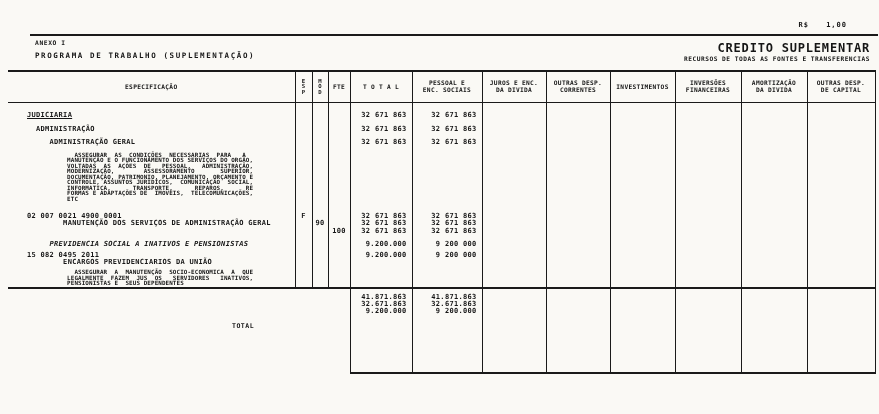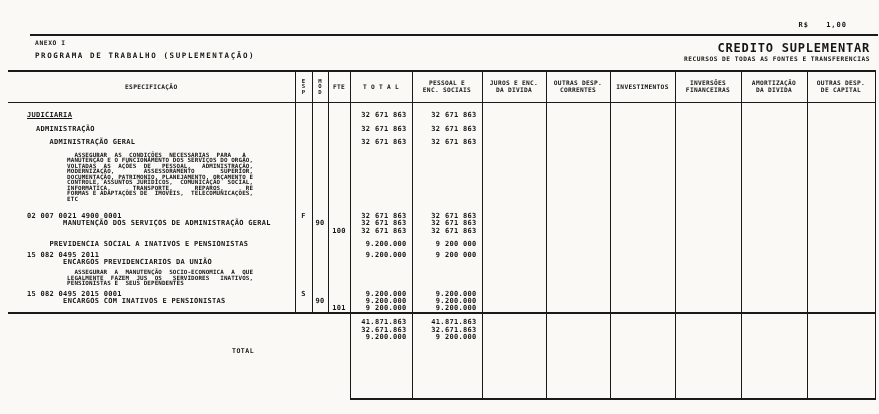--- a/index.html
+++ b/index.html
@@ -170,21 +170,21 @@
 32 671 863
 32 671 863</td>
             <td class="c-juros bl" style="padding-top: 11px;"></td>
             <td class="c-outras_correntes bl" style="padding-top: 11px;"></td>
             <td class="c-investimentos bl" style="padding-top: 11px;"></td>
             <td class="c-inversoes bl" style="padding-top: 11px;"></td>
             <td class="c-amortizacao bl" style="padding-top: 11px;"></td>
             <td class="c-outras_capital bl br" style="padding-top: 11px;"></td>
           </tr>
           <tr>
-            <td class="c-spec" style="padding-top: 6px;">     PREVIDENCIA SOCIAL A INATIVOS E PENSIONISTAS</td>
+            <td class="c-spec" style="padding-top: 6px; font-style: italic;">     PREVIDENCIA SOCIAL A INATIVOS E PENSIONISTAS</td>
             <td class="c-esp bl" style="padding-top: 6px;"></td>
             <td class="c-mod bl" style="padding-top: 6px;"></td>
             <td class="c-fte bl" style="padding-top: 6px;"></td>
             <td class="c-total bl" style="padding-top: 6px;">9.200.000</td>
             <td class="c-pessoal bl" style="padding-top: 6px;">9 200 000</td>
             <td class="c-juros bl" style="padding-top: 6px;"></td>
             <td class="c-outras_correntes bl" style="padding-top: 6px;"></td>
             <td class="c-investimentos bl" style="padding-top: 6px;"></td>
             <td class="c-inversoes bl" style="padding-top: 6px;"></td>
             <td class="c-amortizacao bl" style="padding-top: 6px;"></td>
@@ -207,42 +207,20 @@
           </tr>
           <tr class="desc">
             <td class="c-spec" style="padding-top: 4px;">             ASSEGURAR  A  MANUTENÇÃO  SOCIO-ECONOMICA  A  QUE
            LEGALMENTE  FAZEM  JUS  OS   SERVIDORES   INATIVOS,
            PENSIONISTAS E  SEUS DEPENDENTES</td>
             <td class="c-esp bl" style="padding-top: 4px;"></td>
             <td class="c-mod bl" style="padding-top: 4px;"></td>
             <td class="c-fte bl" style="padding-top: 4px;"></td>
             <td class="c-total bl" style="padding-top: 4px;"></td>
             <td class="c-pessoal bl" style="padding-top: 4px;"></td>
-            <td class="c-juros bl" style="padding-top: 4px;"></td>
-            <td class="c-outras_correntes bl" style="padding-top: 4px;"></td>
-            <td class="c-investimentos bl" style="padding-top: 4px;"></td>
-            <td class="c-inversoes bl" style="padding-top: 4px;"></td>
-            <td class="c-amortizacao bl" style="padding-top: 4px;"></td>
-            <td class="c-outras_capital bl br" style="padding-top: 4px;"></td>
-          </tr>
-          <tr>
-            <td class="c-spec" style="padding-top: 4px;">15 082 0495 2015 0001
-        ENCARGOS COM INATIVOS E PENSIONISTAS</td>
-            <td class="c-esp bl" style="padding-top: 4px;">S</td>
-            <td class="c-mod bl" style="padding-top: 4px;">
-90</td>
-            <td class="c-fte bl" style="padding-top: 4px;">
-
-101</td>
-            <td class="c-total bl" style="padding-top: 4px;">9.200.000
-9.200.000
-9 200.000</td>
-            <td class="c-pessoal bl" style="padding-top: 4px;">9.200.000
-9.200.000
-9.200.000</td>
             <td class="c-juros bl" style="padding-top: 4px;"></td>
             <td class="c-outras_correntes bl" style="padding-top: 4px;"></td>
             <td class="c-investimentos bl" style="padding-top: 4px;"></td>
             <td class="c-inversoes bl" style="padding-top: 4px;"></td>
             <td class="c-amortizacao bl" style="padding-top: 4px;"></td>
             <td class="c-outras_capital bl br" style="padding-top: 4px;"></td>
           </tr>
         </tbody>
       <tbody>
         <tr class="sep">

